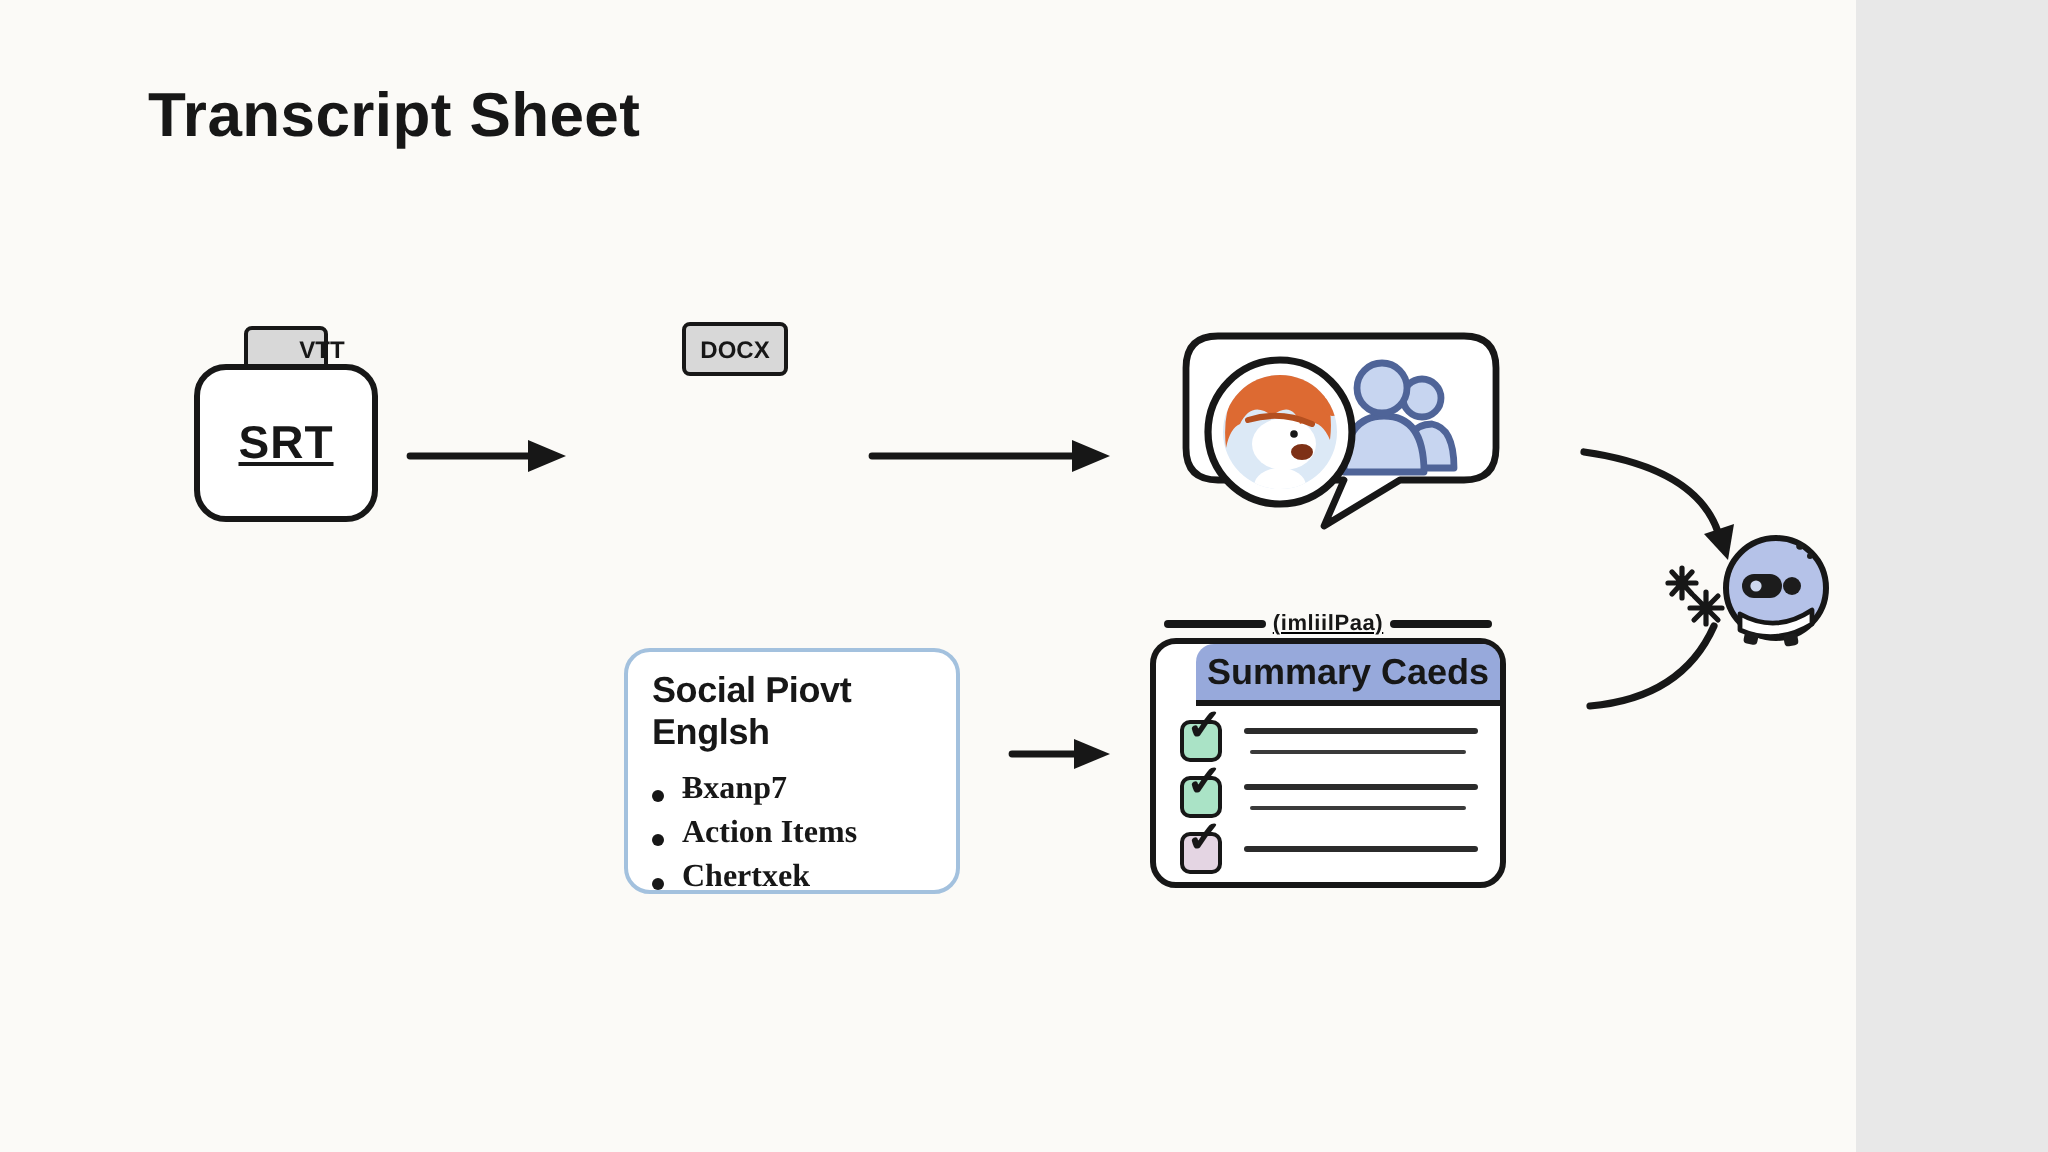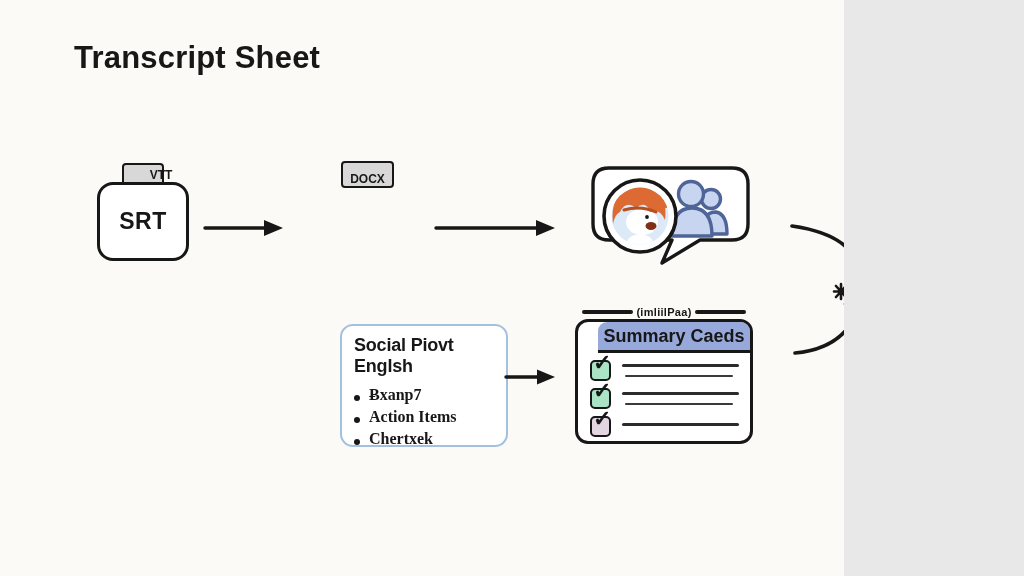--- a/index.html
+++ b/index.html
@@ -6,50 +6,50 @@
     --background:#fbfaf7; --ink:#171717; --tab-gray:#d8d8d8;
     --card-border-blue:#a3c1de; --header-blue:#97a9db;
     --check-green:#aae3c6; --check-muted:#e4d5e3;
     --avatar-ring-blue:#dce9f6; --hair-orange:#dd6a32;
     --person-fill:#c7d5f0; --person-stroke:#4f6498;
     --robot-fill:#b5c2e8; --gear-fill:#aab9e3; --gear-small-fill:#ebebee;
     --line-gray:#2b2b2b;
   }
   *{margin:0;padding:0;box-sizing:border-box;}
   body{font-family:"Liberation Sans",sans-serif;background:#e8e8e8;}
-  .stage{position:relative;width:844px;height:576px;background:var(--background);overflow:hidden;}
+  .stage{position:relative;width:928px;height:576px;background:var(--background);overflow:hidden;}
 
   .page-title{position:absolute;left:74px;top:40px;font-size:31px;font-weight:800;
     letter-spacing:.2px;color:var(--ink);}
 
   .file-tab{position:absolute;background:var(--tab-gray);border:2.5px solid var(--ink);
     border-radius:4px;display:flex;align-items:center;justify-content:center;
     font-size:12px;font-weight:800;color:var(--ink);z-index:1;}
   .tab1{left:122px;top:163px;width:42px;height:24px;padding-left:36px;}
-  .tab2{left:341px;top:161px;width:53px;height:27px;align-items:flex-end;}
+  .tab2{left:341px;top:161px;width:53px;height:27px;}
   .file-box{position:absolute;background:#fff;border:3.5px solid var(--ink);
     border-radius:16px;display:flex;align-items:center;justify-content:center;
-    font-size:23px;font-weight:800;letter-spacing:.5px;color:var(--ink);z-index:2;}
+    font-size:23px;font-weight:800;letter-spacing:.5px;color:var(--ink);z-index:2;text-decoration:underline;}
   .box1{left:97px;top:182px;width:92px;height:79px;}
   .box2{left:318px;top:184px;width:93px;height:77px;}
 
   .notes-card{position:absolute;left:312px;top:324px;width:168px;height:123px;
     background:#fff;border:2.5px solid var(--card-border-blue);border-radius:13px;
-    padding:9px 12px 0 12px;z-index:2;margin-left:28px;}
+    padding:9px 12px 0 12px;z-index:2;}
   .notes-title{font-size:18px;font-weight:800;color:var(--ink);letter-spacing:-.2px;}
   .notes-list{margin-top:7px;font-family:Liberation Serif, serif;}
   .notes-item{display:flex;align-items:center;gap:9px;height:22px;
     font-size:16px;font-weight:800;color:var(--ink);}
   .bullet-dot{width:6px;height:6px;border-radius:50%;background:var(--ink);
     flex:0 0 auto;margin-top:6px;}
 
   .summary-card{position:absolute;left:575px;top:319px;width:178px;height:125px;
     background:#fff;border:3px solid var(--ink);border-radius:13px;z-index:2;}
   .label-row{position:absolute;left:4px;right:4px;top:-16px;display:flex;
-    align-items:center;gap:3px;}
+    align-items:center;gap:3px;text-decoration:underline;}
   .lbl-line{flex:1;height:3.5px;background:var(--ink);border-radius:2px;}
   .lbl-text{font-size:11px;font-weight:800;color:var(--ink);letter-spacing:.3px;white-space:nowrap;}
   .summary-header{height:31px;background:var(--header-blue);border-bottom:3px solid var(--ink);
     border-radius:9px 9px 0 0;display:flex;align-items:center;justify-content:center;
     font-size:18px;font-weight:800;color:var(--ink);margin-left:20px;}
   .summary-body{padding:7px 11px 0 12px;}
   .check-row{display:flex;margin-bottom:7px;}
   .checkbox{position:relative;width:21px;height:21px;border:2.5px solid var(--ink);
     border-radius:5px;flex:0 0 auto;}
   .checkbox.green{background:var(--check-green);}

